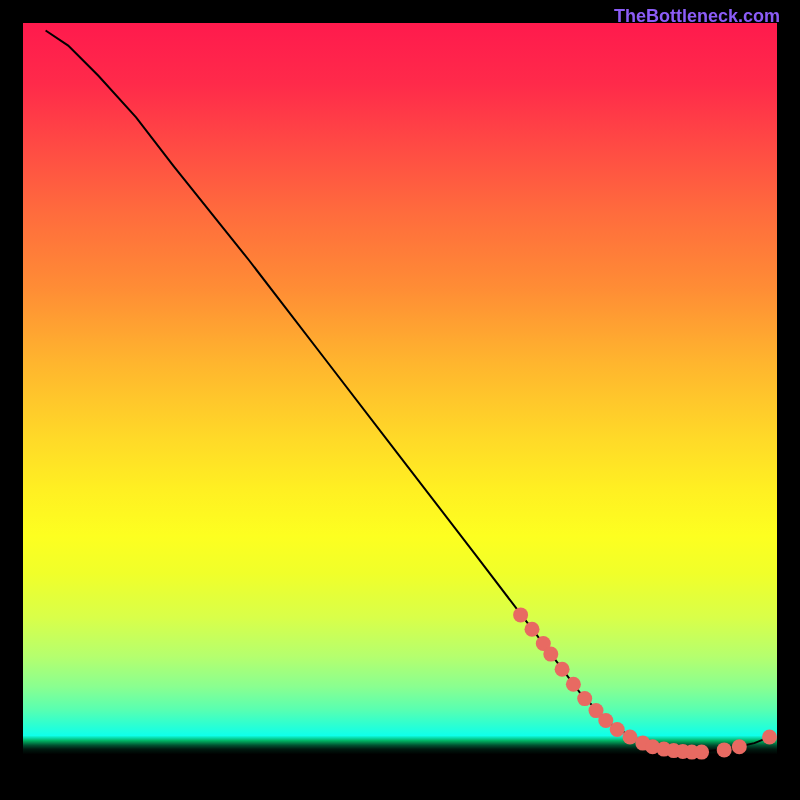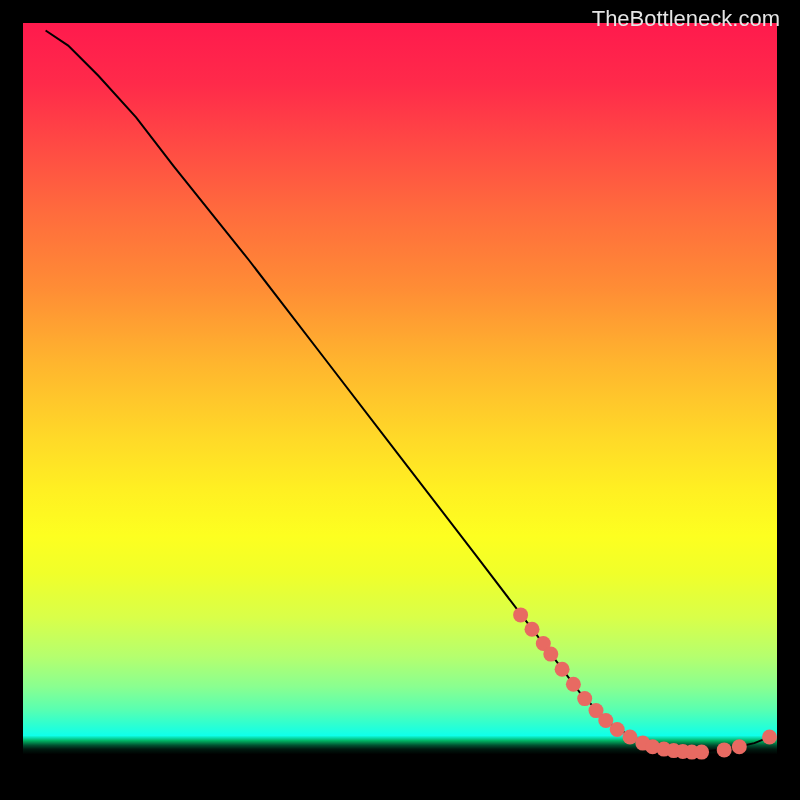--- a/index.html
+++ b/index.html
@@ -8,23 +8,23 @@
     height: 800px;
     background: #000;
     position: relative;
     font-family: Arial, sans-serif;
     overflow: hidden;
   }
   .watermark {
     position: absolute;
     top: 6px;
     right: 20px;
-    color: #e5e5e5;
-    font-size: 22px;
-    font-weight: 400;
+    color: #8b5cf6;
+    font-size: 18px;
+    font-weight: 700;
     z-index: 10;
   }
   .plot-area {
     position: absolute;
     left: 23px;
     top: 23px;
     width: 754px;
     height: 754px;
   }
   .gradient-bg {

